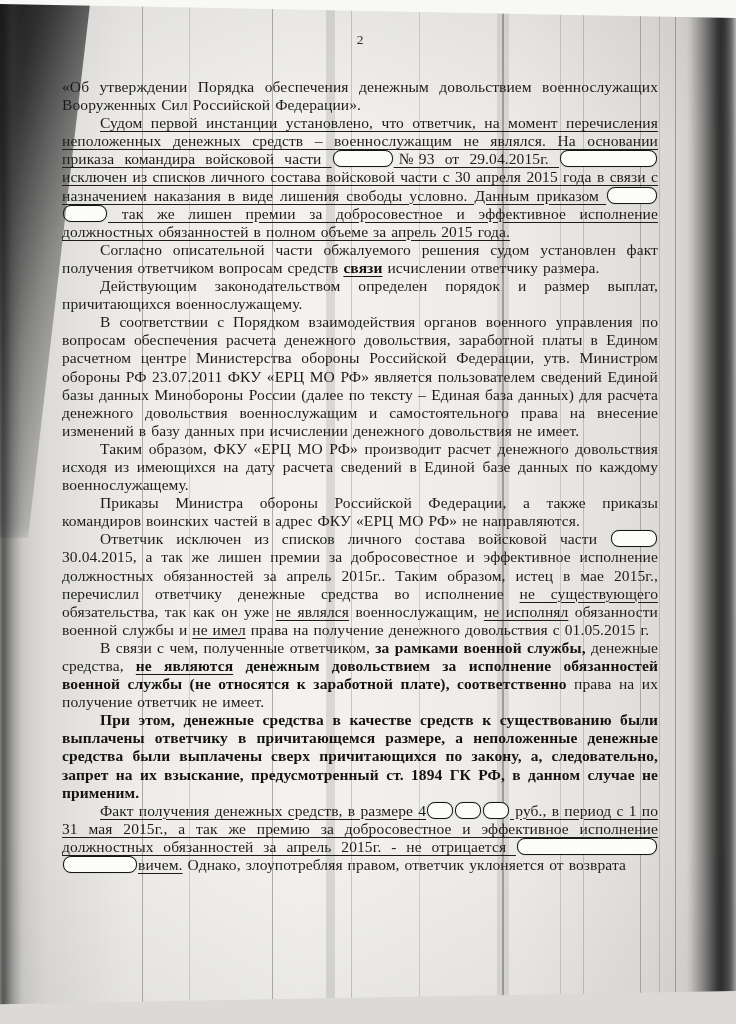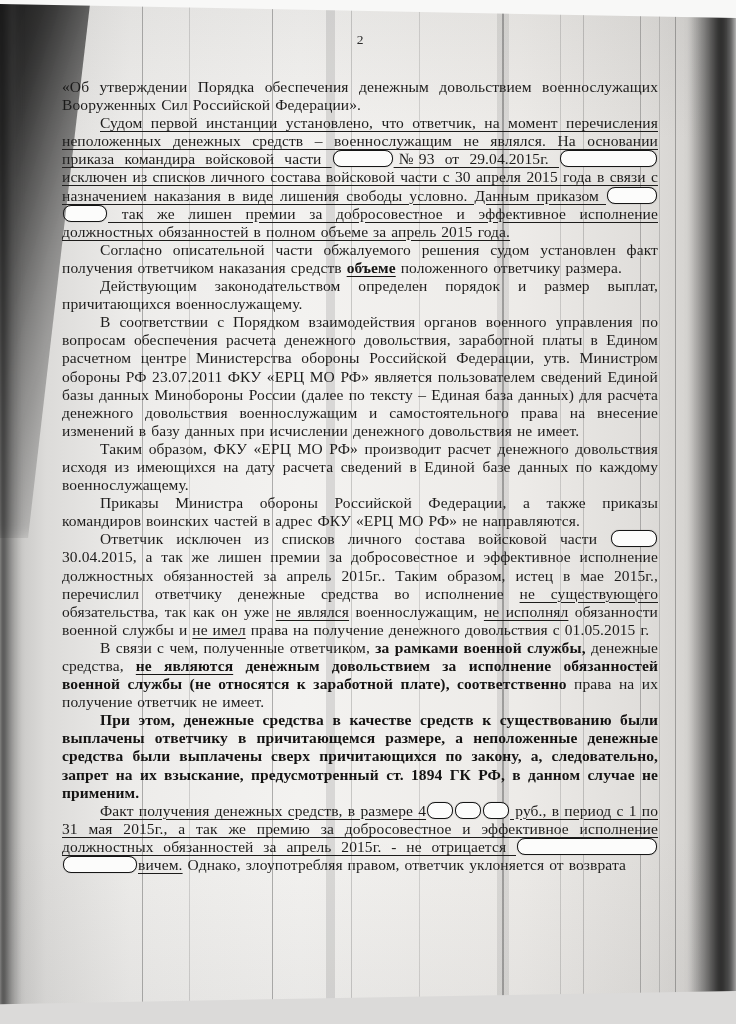--- a/index.html
+++ b/index.html
@@ -66,21 +66,21 @@
 <body>
 
 <div class="scan">
   <div class="streaks"></div>
 
   <div class="page-num">2</div>
 
   <div class="doc-text">
       <p class="para"><span class="">«Об утверждении Порядка обеспечения денежным довольствием военнослужащих Вооруженных Сил Российской Федерации».</span></p>
       <p class="para indent"><span class="u">Судом первой инстанции установлено, что ответчик, на момент перечисления неположенных денежных средств – военнослужащим не являлся. На основании приказа командира войсковой части </span><span class="redact" style="width: 58px;"></span><span class="u">№93 от 29.04.2015г. </span><span class="redact" style="width: 95px;"></span><span class="u"> исключен из списков личного состава войсковой части с 30 апреля 2015 года в связи с назначением наказания в виде лишения свободы условно. Данным приказом </span><span class="redact" style="width: 48px;"></span><span class="u"> </span><span class="redact" style="width: 42px;"></span><span class="u"> так же лишен премии за добросовестное и эффективное исполнение должностных обязанностей в полном объеме за апрель 2015 года.</span></p>
-      <p class="para indent"><span class="">Согласно описательной части обжалуемого решения судом установлен факт получения ответчиком наказания средств </span><span class="b u">объеме</span><span class=""> положенного ответчику размера.</span></p>
+      <p class="para indent"><span class="">Согласно описательной части обжалуемого решения судом установлен факт получения ответчиком вопросам средств </span><span class="b u">связи</span><span class=""> исчислении ответчику размера.</span></p>
       <p class="para indent"><span class="">Действующим законодательством определен порядок и размер выплат, причитающихся военнослужащему.</span></p>
       <p class="para indent"><span class="">В соответствии с Порядком взаимодействия органов военного управления по вопросам обеспечения расчета денежного довольствия, заработной платы в Едином расчетном центре Министерства обороны Российской Федерации, утв. Министром обороны РФ 23.07.2011 ФКУ «ЕРЦ МО РФ» является пользователем сведений Единой базы данных Минобороны России (далее по тексту – Единая база данных) для расчета денежного довольствия военнослужащим и самостоятельного права на внесение изменений в базу данных при исчислении денежного довольствия не имеет.</span></p>
       <p class="para indent"><span class="">Таким образом, ФКУ «ЕРЦ МО РФ» производит расчет денежного довольствия исходя из имеющихся на дату расчета сведений в Единой базе данных по каждому военнослужащему.</span></p>
       <p class="para indent"><span class="">Приказы Министра обороны Российской Федерации, а также приказы командиров воинских частей в адрес ФКУ «ЕРЦ МО РФ» не направляются.</span></p>
       <p class="para indent"><span class="">Ответчик исключен из списков личного состава войсковой части </span><span class="redact" style="width: 44px;"></span><span class=""> 30.04.2015, а так же лишен премии за добросовестное и эффективное исполнение должностных обязанностей за апрель 2015г.. Таким образом, истец в мае 2015г., перечислил ответчику денежные средства во исполнение </span><span class="u">не существующего</span><span class=""> обязательства, так как он уже </span><span class="u">не являлся</span><span class=""> военнослужащим, </span><span class="u">не исполнял</span><span class=""> обязанности военной службы и </span><span class="u">не имел</span><span class=""> права на получение денежного довольствия с 01.05.2015 г.</span></p>
       <p class="para indent"><span class="">В связи с чем, полученные ответчиком, </span><span class="b">за рамками военной службы,</span><span class=""> денежные средства, </span><span class="b u">не являются</span><span class="b"> </span><span class="b">денежным довольствием за исполнение обязанностей военной службы (не относятся к заработной плате), соответственно</span><span class=""> права на их получение ответчик не имеет.</span></p>
       <p class="para indent"><span class="b">При этом, денежные средства в качестве средств к существованию были выплачены ответчику в причитающемся размере, а неположенные денежные средства были выплачены сверх причитающихся по закону, а, следовательно, запрет на их взыскание, предусмотренный ст. 1894 ГК РФ, в данном случае не применим.</span></p>
       <p class="para indent"><span class="u">Факт получения денежных средств, в размере 4</span><span class="redact" style="width: 24px;"></span><span class="redact" style="width: 24px;"></span><span class="redact" style="width: 24px;"></span><span class="u"> руб., в период с 1 по 31 мая 2015г., а так же премию за добросовестное и эффективное исполнение должностных обязанностей за апрель 2015г. - не отрицается </span><span class="redact" style="width: 138px;"></span><span class=""> </span><span class="redact" style="width: 72px;"></span><span class="u">вичем.</span><span class=""> Однако, злоупотребляя правом, ответчик уклоняется от возврата</span></p>
     </div>
 

